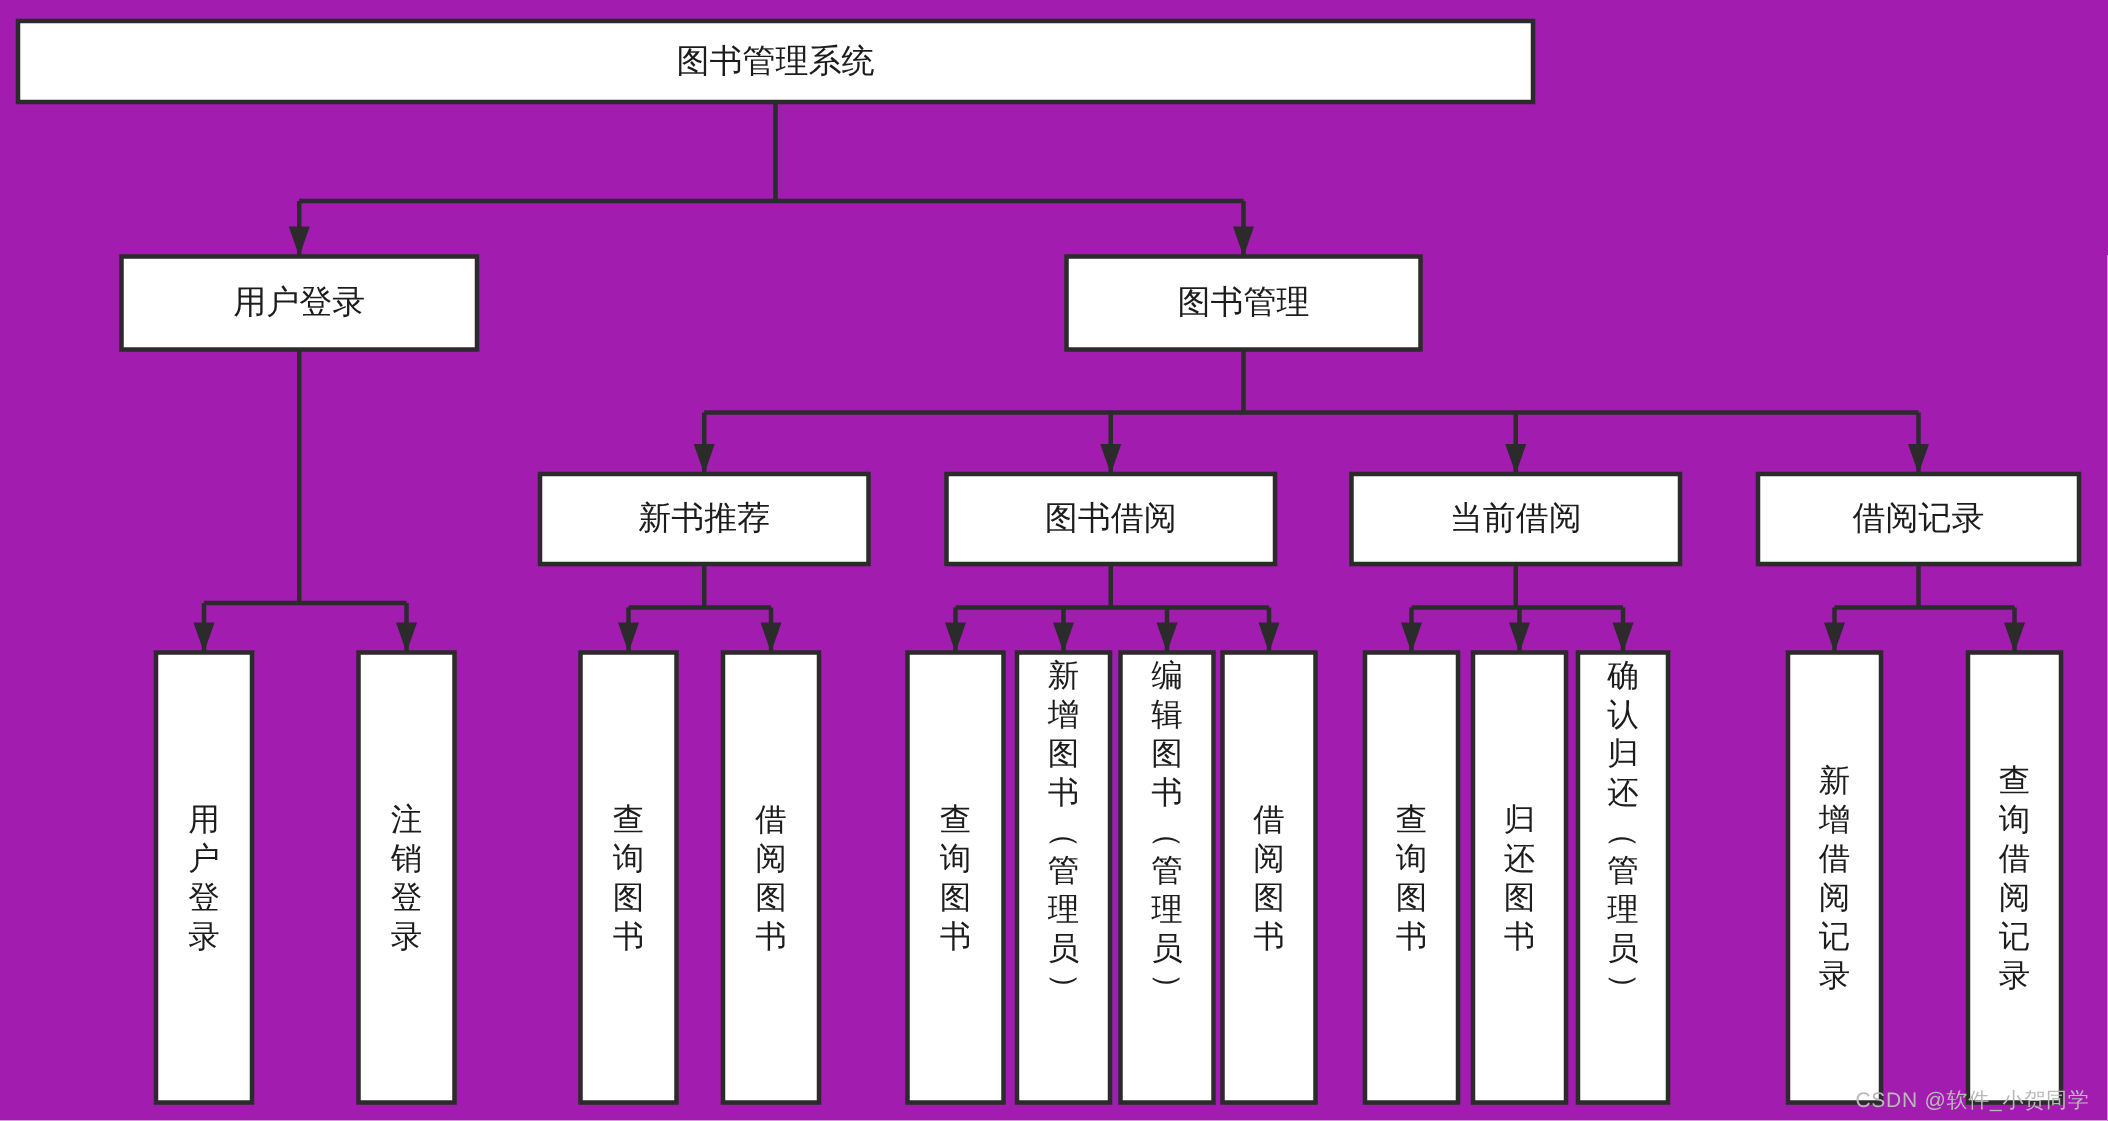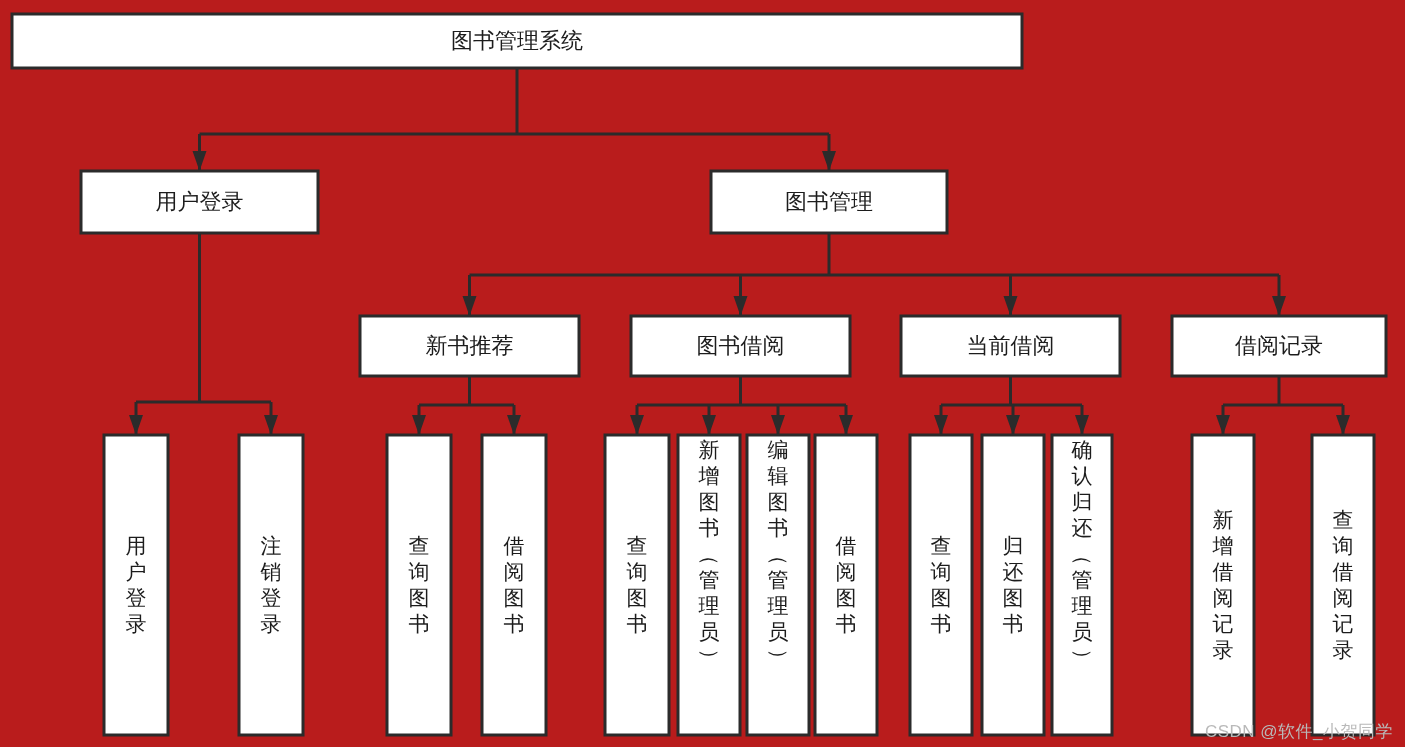--- a/index.html
+++ b/index.html
@@ -4,21 +4,21 @@
 <style>
   html, body {
     margin: 0;
     padding: 0;
     background: #ffffff;
   }
   #canvas-wrap {
     position: relative;
     width: 1405px;
     height: 747px;
-    background: #b91c1c;
+    background: #a21caf;
     overflow: hidden;
     font-family: "Liberation Sans", "DejaVu Sans", sans-serif;
   }
   svg.diagram {
     position: absolute;
     left: 0;
     top: 0;
     width: 1405px;
     height: 747px;
     display: block;
@@ -51,21 +51,21 @@
     font-size: 21px;
     fill: #1c1c1c;
     text-anchor: middle;
     white-space: pre;
   }
   .watermark {
     position: absolute;
     right: 12px;
     bottom: 4px;
     font-family: "Liberation Sans", "DejaVu Sans", sans-serif;
-    font-size: 17px;
+    font-size: 14px;
     color: #b9b9b9;
     letter-spacing: 0.5px;
     user-select: none;
     white-space: pre;
   }
 </style>
 </head>
 <body>
 
 <div id="canvas-wrap">

